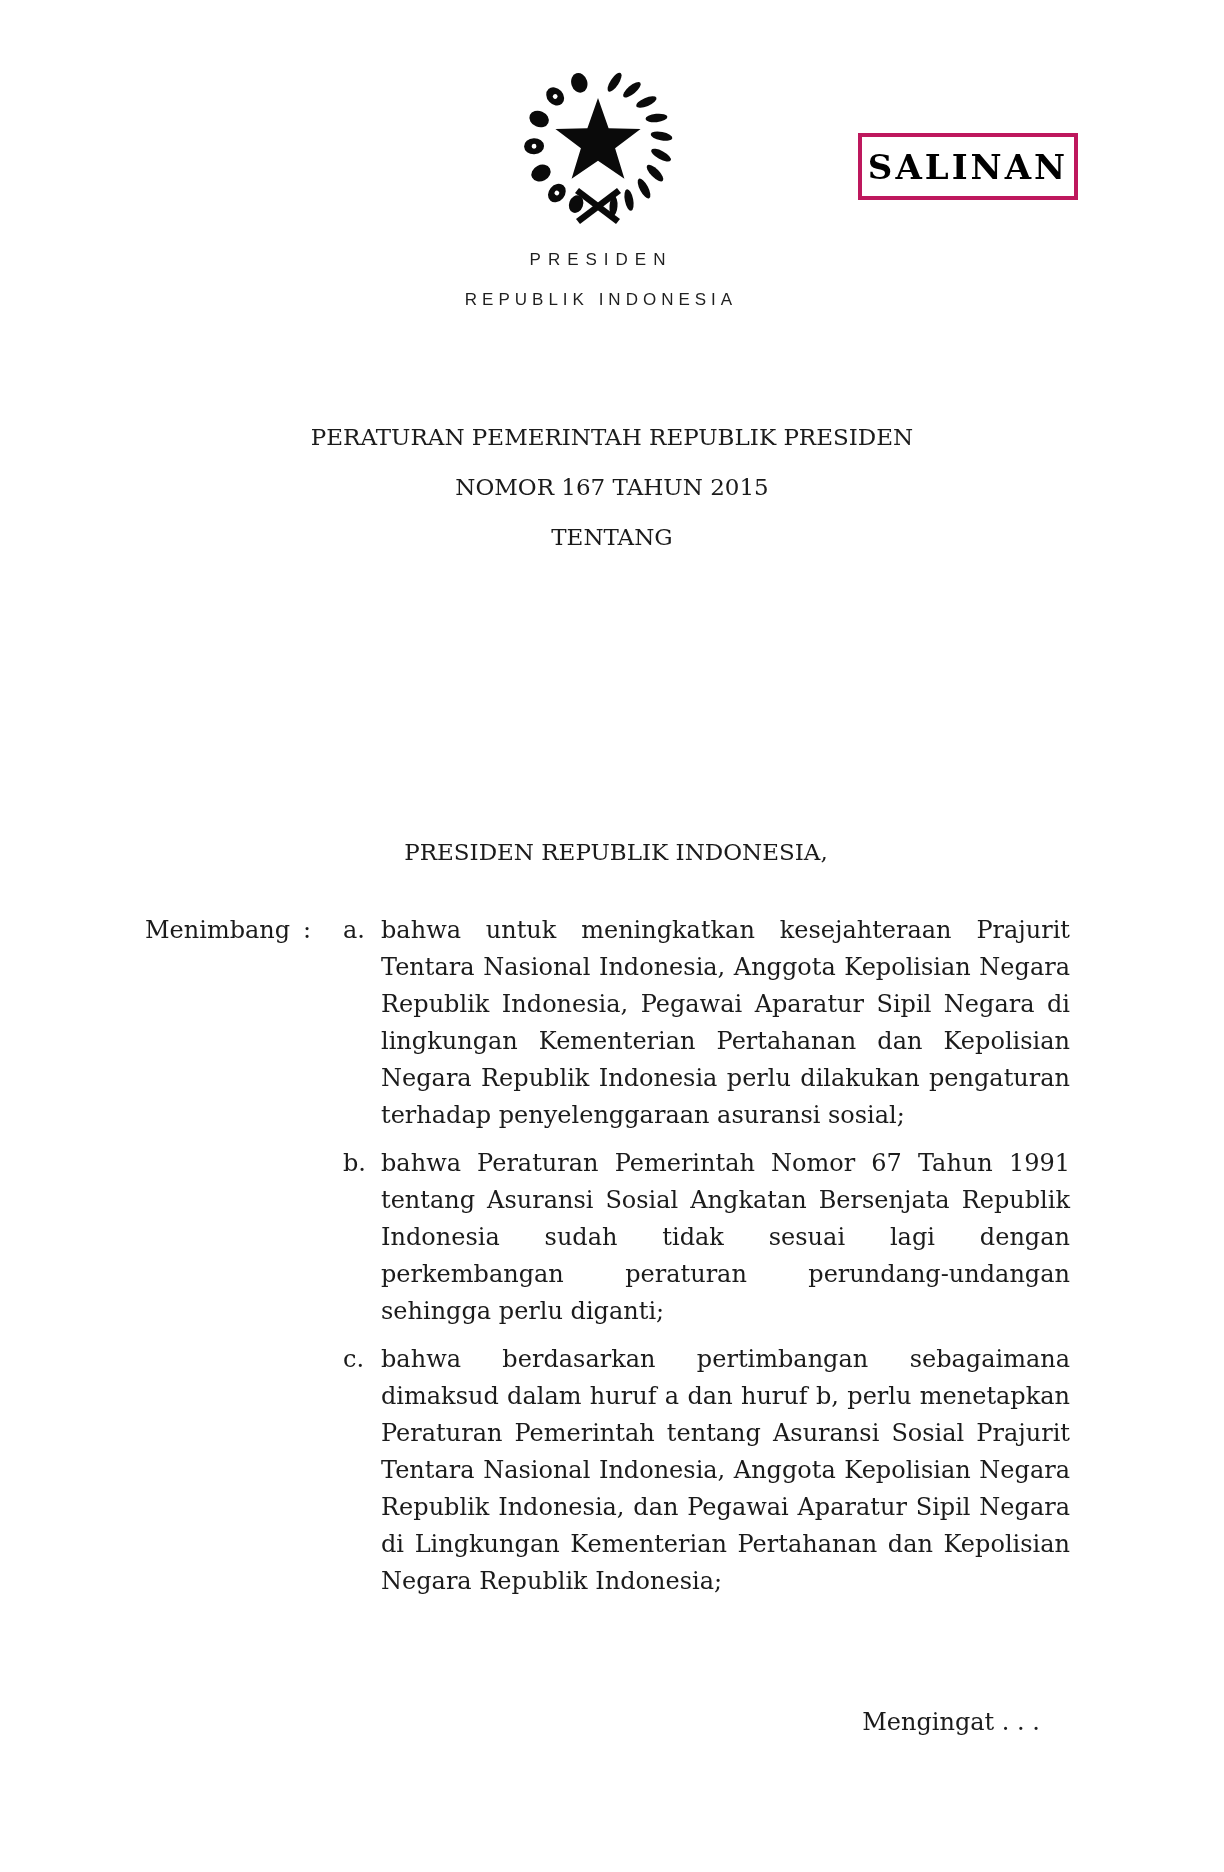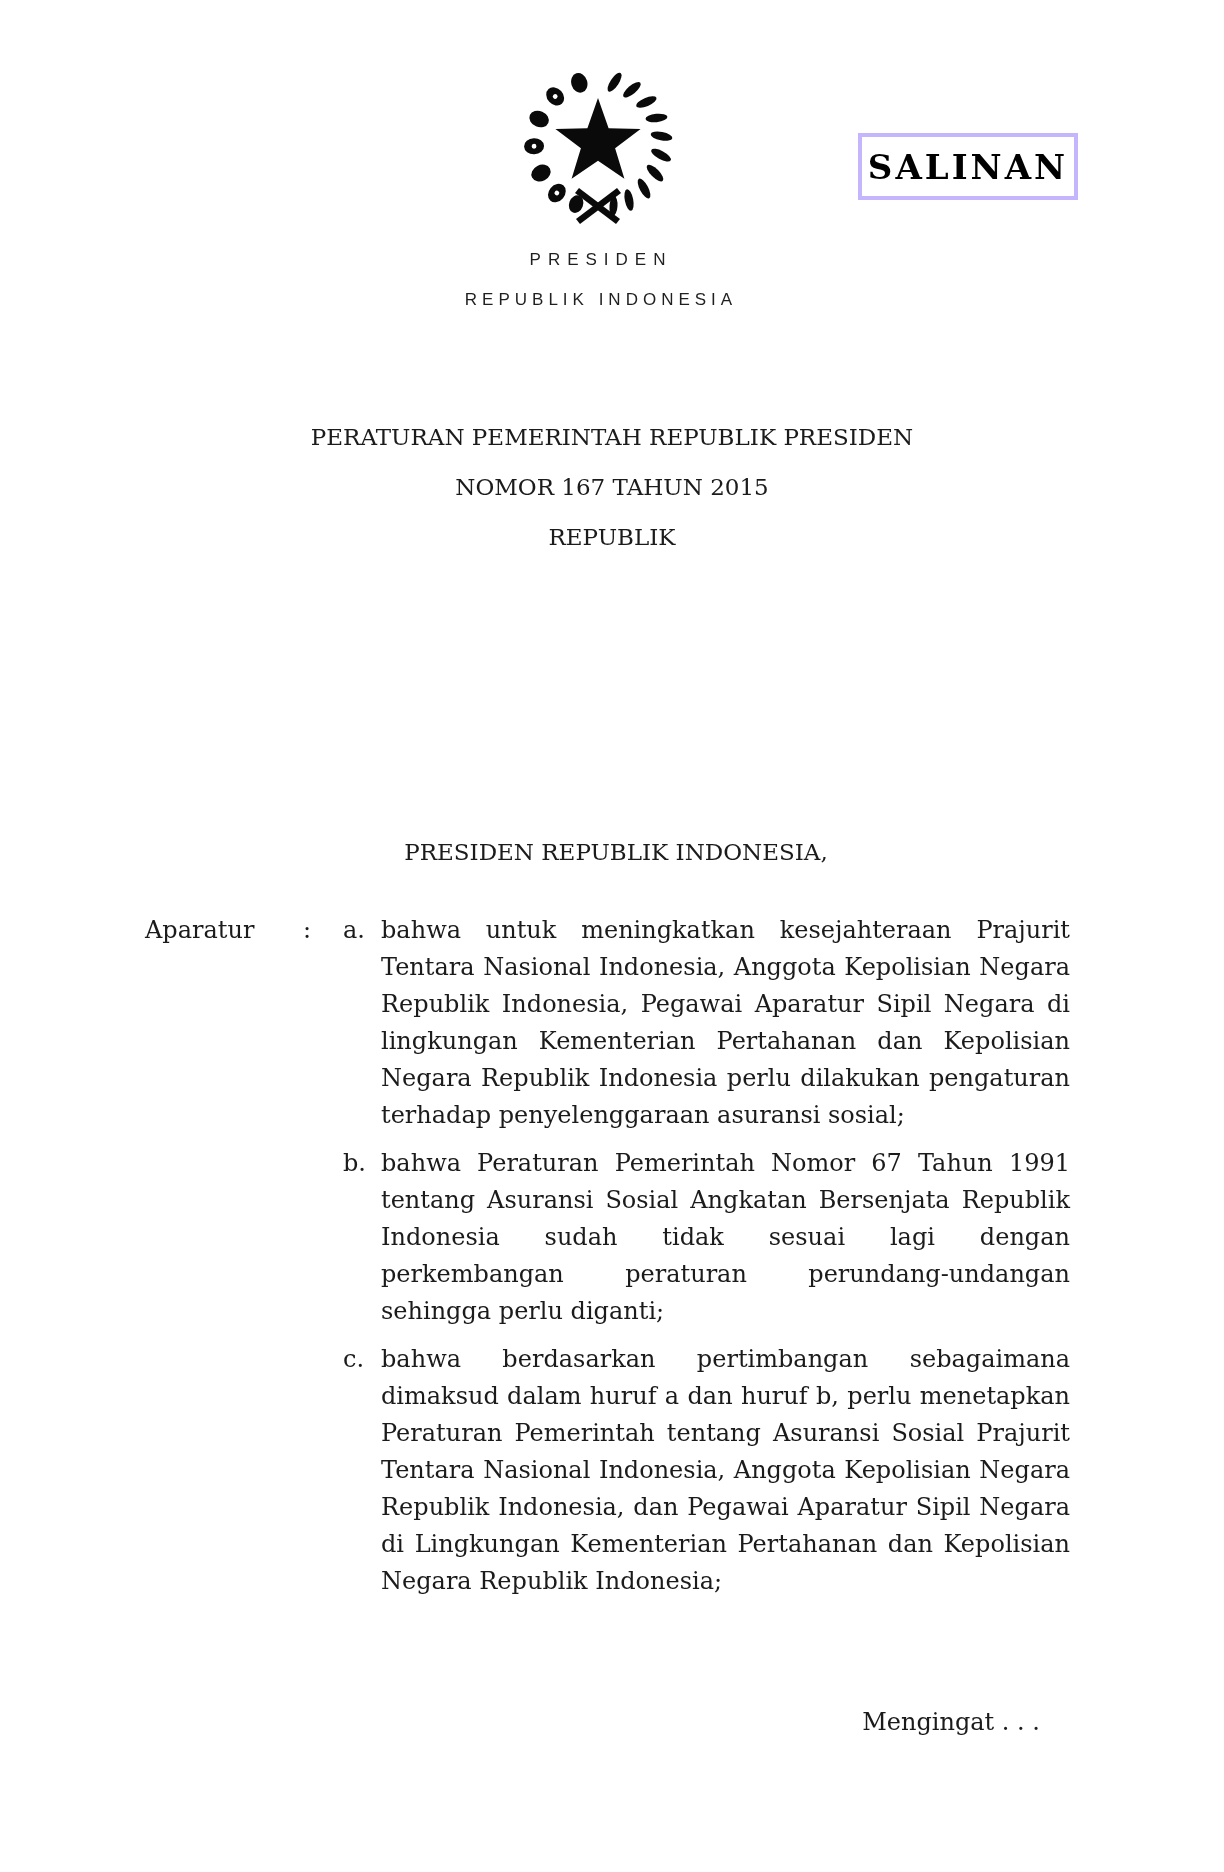--- a/index.html
+++ b/index.html
@@ -10,21 +10,21 @@
     color: #1b1b1b;
     position: relative;
     overflow: hidden;
   }
   .page { position: relative; width: 1224px; height: 1872px; background: #fff; }
 
   
   .salinan-box {
     position: absolute; top: 133px; left: 858px;
     width: 220px; height: 67px;
-    border: 4px solid #c4b5fd;
+    border: 4px solid #be185d;
     display: flex; align-items: center; justify-content: center;
     font-weight: 700; font-size: 34px; letter-spacing: 3px;
     color: #000;
   }
 
   
   .emblem {
     position: absolute; top: 72px; left: 598px;
     transform: translateX(-50%);
     width: 160px; height: 152px;
@@ -161,26 +161,26 @@
       <path d="M58 147 L99 116 L103 121 L62 152 Z"></path>
       <path d="M102 147 L61 116 L57 121 L98 152 Z"></path>
     </g>
   </svg>
 
   <div class="letterhead-line lh1">PRESIDEN</div>
   <div class="letterhead-line lh2">REPUBLIK INDONESIA</div>
 
   <div class="hline h-l1">PERATURAN PEMERINTAH REPUBLIK PRESIDEN</div>
   <div class="hline h-l2">NOMOR 167 TAHUN 2015</div>
-  <div class="hline h-l3">REPUBLIK</div>
+  <div class="hline h-l3">TENTANG</div>
 
   <div class="hline pre2">PRESIDEN REPUBLIK INDONESIA,</div>
 
   <div class="considering">
-    <div class="c-label">Aparatur</div>
+    <div class="c-label">Menimbang</div>
     <div class="c-colon">:</div>
     <div class="c-marker">a.</div>
     <div class="c-text">bahwa untuk meningkatkan kesejahteraan Prajurit Tentara Nasional Indonesia, Anggota Kepolisian Negara Republik Indonesia, Pegawai Aparatur Sipil Negara di lingkungan Kementerian Pertahanan dan Kepolisian Negara Republik Indonesia perlu dilakukan pengaturan terhadap penyelenggaraan asuransi sosial;</div>
 
     <div></div>
     <div></div>
     <div class="c-marker">b.</div>
     <div class="c-text">bahwa Peraturan Pemerintah Nomor 67 Tahun 1991 tentang Asuransi Sosial Angkatan Bersenjata Republik Indonesia sudah tidak sesuai lagi dengan perkembangan peraturan perundang-undangan sehingga perlu diganti;</div>
 
     <div></div>

